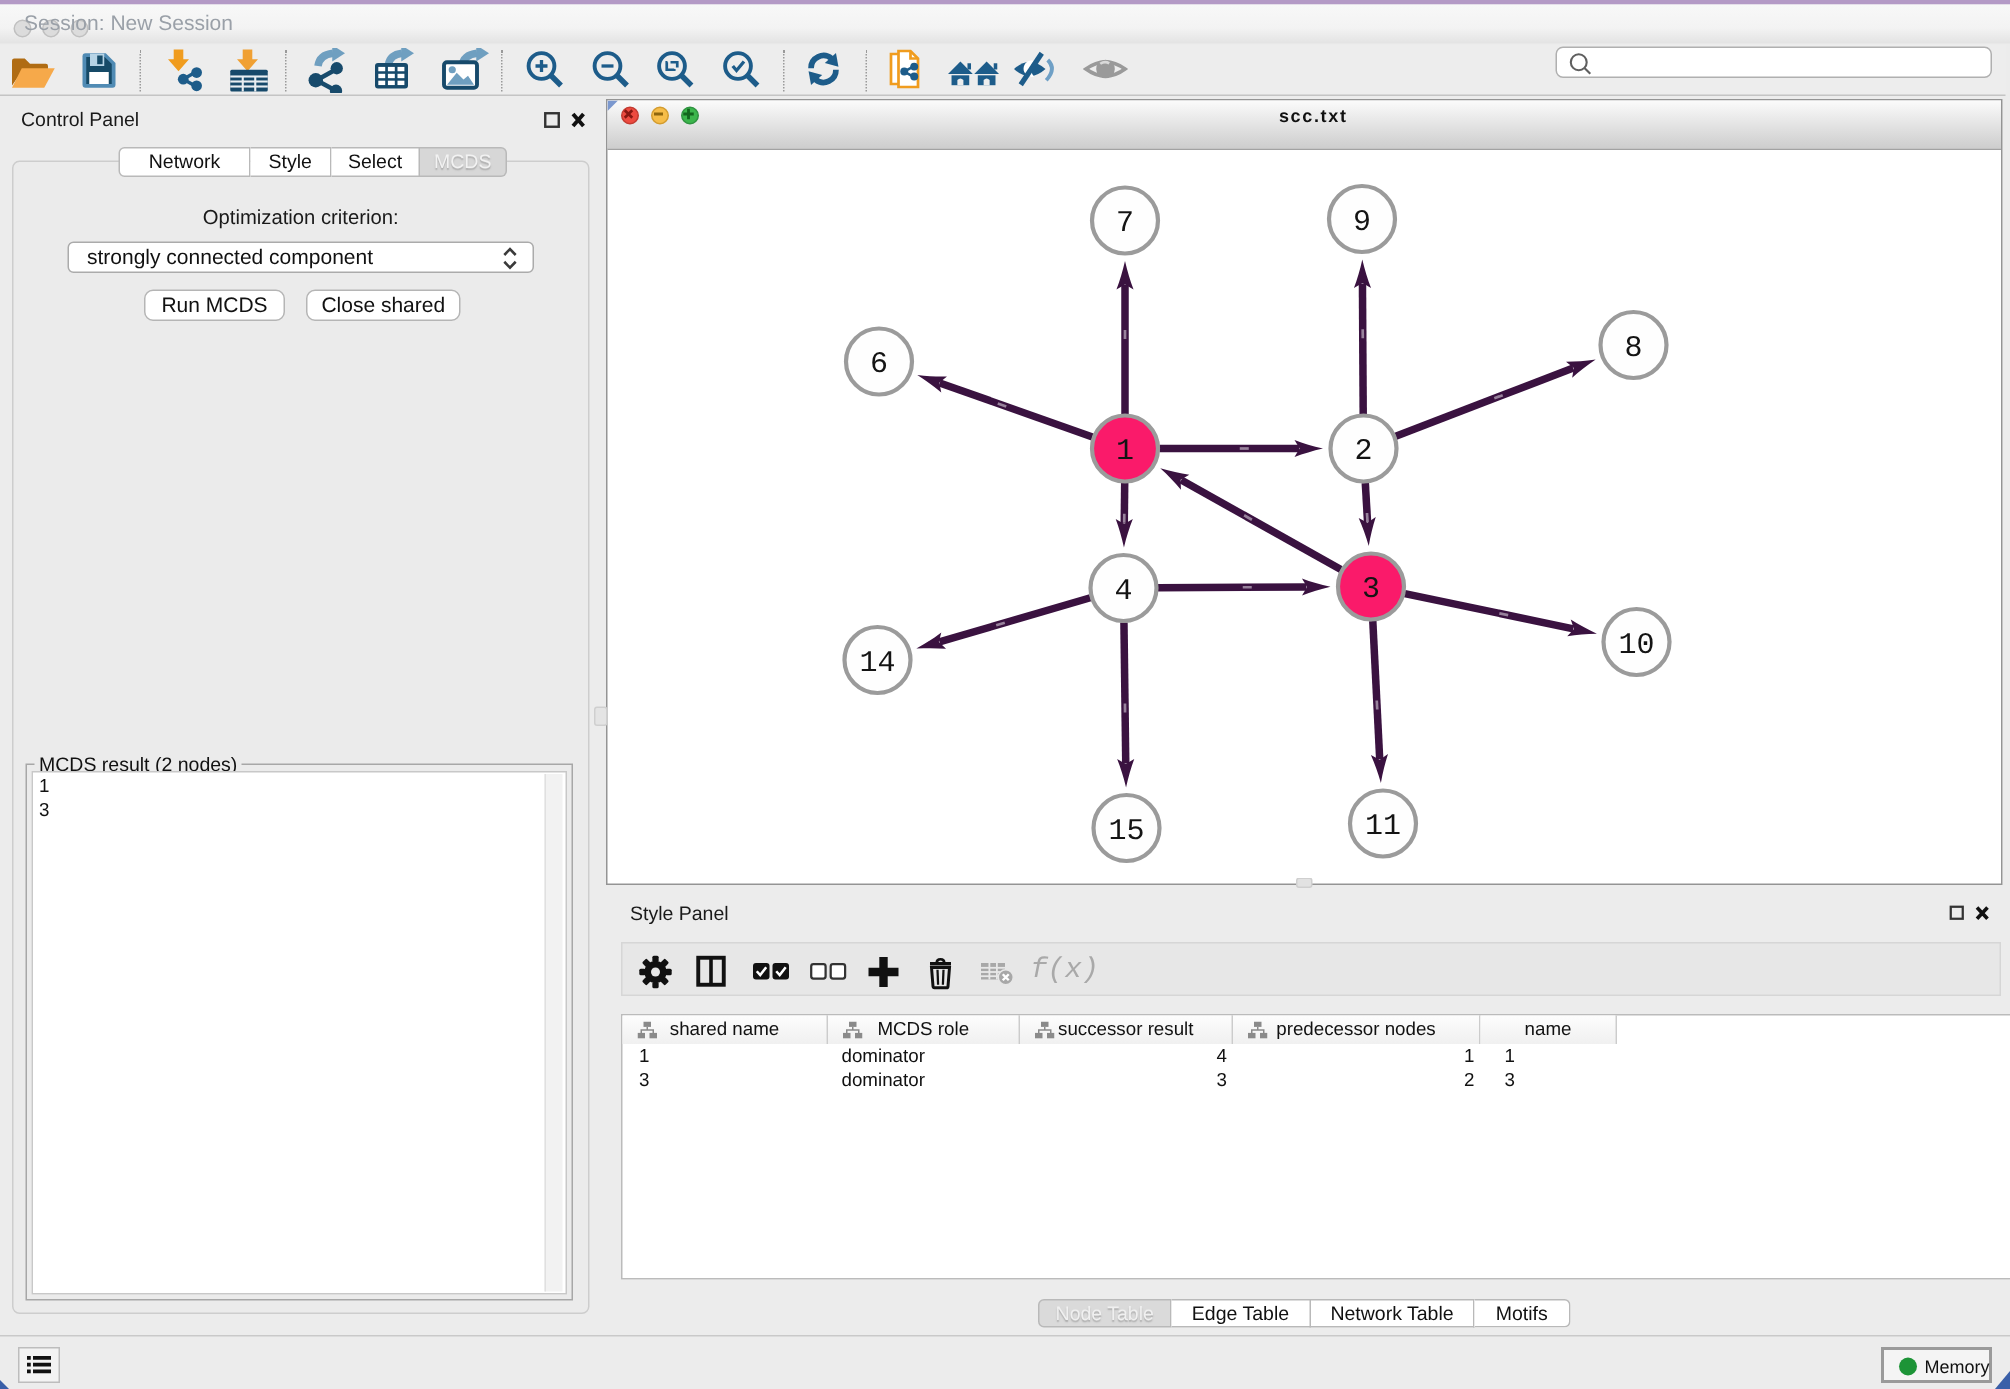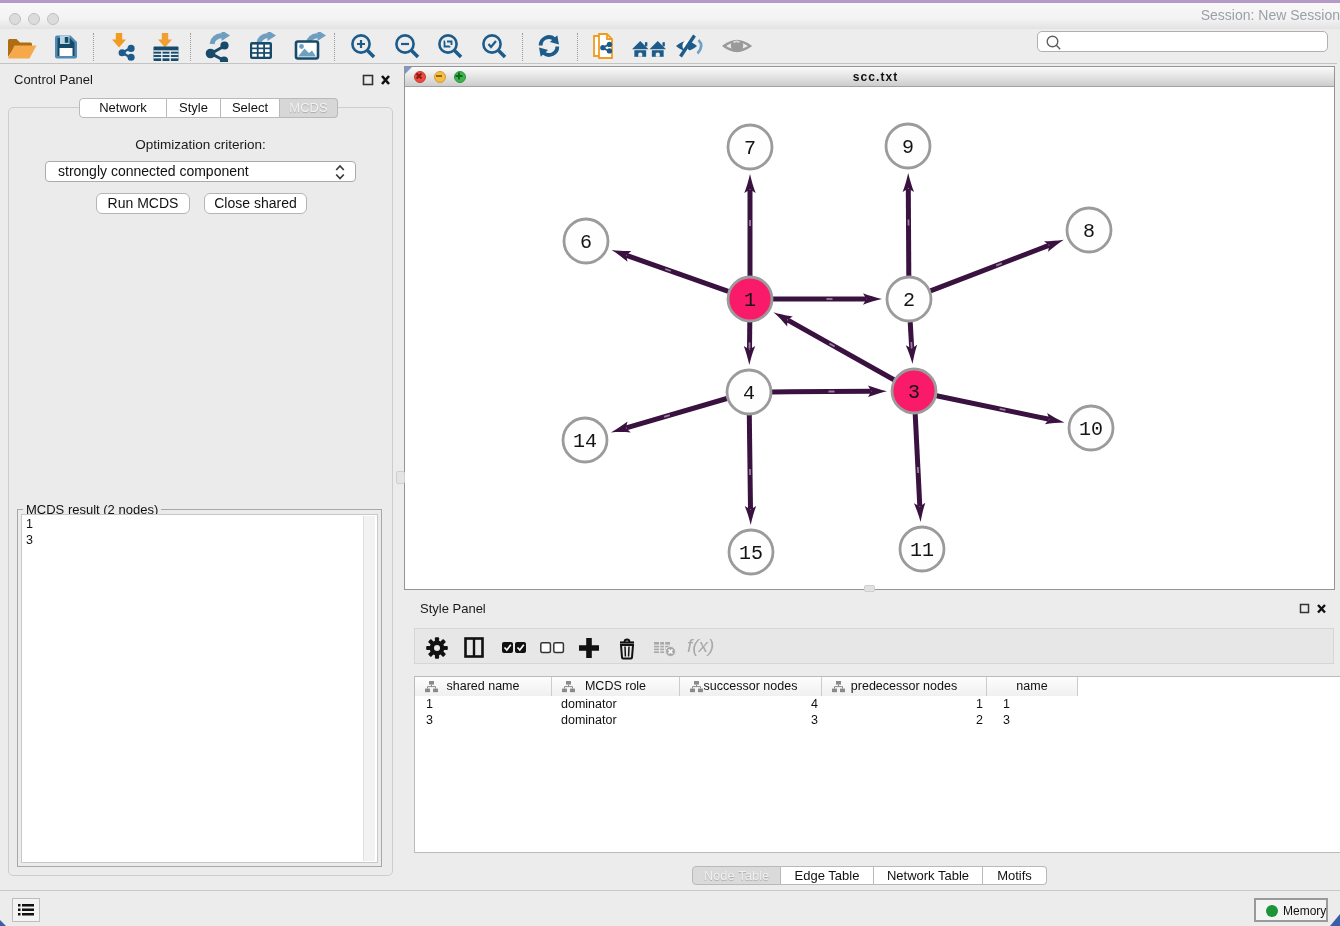--- a/index.html
+++ b/index.html
@@ -2,21 +2,21 @@
 <html><head><meta charset="utf-8">
 <style>
 *{margin:0;padding:0;box-sizing:border-box}
 html,body{width:1340px;height:926px;overflow:hidden}
 body{font-family:"Liberation Sans",sans-serif;background:#ececec;position:relative;will-change:transform}
 .abs{position:absolute}
 
 #ptop{left:0;top:0;width:1340px;height:3px;background:#b49ac6}
 #titlebar{left:0;top:3px;width:1340px;height:26px;background:linear-gradient(180deg,#f8f8f8 0%,#f3f3f3 60%,#e3e3e3 100%)}
 .tl{position:absolute;top:10px;width:12px;height:12px;border-radius:50%;background:#dcdcdc;border:1px solid #c0c0c0}
-#ttext{position:absolute;left:16px;right:0;top:4px;text-align:right;font-size:14px;color:#9aa0a8}
+#ttext{position:absolute;left:16px;right:0;top:4px;text-align:left;font-size:14px;color:#9aa0a8}
 #toolbar{left:0;top:30px;width:1337px;height:34px;background:#ededed;border-bottom:1px solid #c4c4c4}
 .sep{position:absolute;top:3px;height:28px;width:0;border-left:1px dotted #9a9a9a}
 #search{left:1037px;top:31px;width:291px;height:21px;background:#fff;border:1px solid #b0b0b0;border-radius:5px}
 
 #cpanel{left:0;top:65px;width:403px;height:825px}
 #cp-title{position:absolute;left:14px;top:7px;font-size:13px;color:#1a1a1a}
 .tabrow{position:absolute;display:flex;z-index:3}
 .tab{border:1px solid #b9b9b9;border-left:none;background:#fff;color:#111;font-size:13px;text-align:center;line-height:18px;height:20px}
 .tab.first{border-left:1px solid #b9b9b9;border-radius:4px 0 0 4px}
 .tab.last{border-radius:0 4px 4px 0}
@@ -25,21 +25,21 @@
 #optlabel{position:absolute;left:0;width:100%;top:29px;text-align:center;font-size:13.5px;color:#1a1a1a}
 #dropdown{position:absolute;left:36px;top:53px;width:311px;height:21px;background:#fff;border:1px solid #ababab;border-radius:4px;font-size:14px;color:#111;line-height:19px;padding-left:12px}
 .btn{position:absolute;top:85px;height:21px;background:#fff;border:1px solid #b5b5b5;border-radius:6px;font-size:14px;color:#111;text-align:center;line-height:19px}
 #fieldset{position:absolute;left:8px;top:401px;width:365px;height:358px;border:1px solid #a7a7a7}
 #fs-legend{position:absolute;left:5px;top:-8px;background:#ebebeb;padding:0 3px;font-size:13px;color:#111}
 #fs-white{position:absolute;left:3px;top:4px;right:3px;bottom:3px;background:#fff;border:1px solid #c8c8c8}
 #fs-scroll{position:absolute;right:2px;top:1px;width:12px;bottom:1px;background:#f2f2f2;border-left:1px solid #e0e0e0}
 #fs-text{position:absolute;left:4px;top:1px;font-size:12.5px;color:#111;line-height:16px}
 
 #netwin{left:404px;top:66px;width:931px;height:524px;border:1px solid #949494;background:#fff}
-#net-title{position:absolute;left:0;top:0;right:0;height:20px;background:linear-gradient(180deg,#fbfbfb,#cdcdcd);border-bottom:1px solid #a2a2a2}
+#net-title{position:absolute;left:0;top:0;right:0;height:33px;background:linear-gradient(180deg,#fbfbfb,#cdcdcd);border-bottom:1px solid #a2a2a2}
 #net-title span{position:absolute;left:12px;right:0;top:3px;text-align:center;font-size:12px;font-weight:bold;color:#111;letter-spacing:1.1px}
 .mac{position:absolute;top:4px;width:12px;height:12px;border-radius:50%}
 .mac svg{position:absolute;left:-1px;top:-1px}
 #grab-left{left:396px;top:471px;width:9px;height:13px;background:#e4e4e4;border:1px solid #cfcfcf;border-radius:2px}
 #grab-bot{left:864px;top:585px;width:11px;height:7px;background:#e2e2e2;border:1px solid #cfcfcf;border-radius:2px}
 
 #tpanel{left:404px;top:596px;width:936px;height:294px}
 #tp-title{position:absolute;left:16px;top:5px;font-size:13px;color:#1a1a1a}
 #tp-toolbar{position:absolute;left:10px;top:32px;width:920px;height:36px;background:#e7e7e7;border:1px solid #d6d6d6}
 #tp-table{position:absolute;left:10px;top:80px;width:1044px;height:177px;background:#fff;border:1px solid #bbb}
@@ -382,42 +382,42 @@
         <g fill="#e7e7e7">
           <rect x="1" y="8.6" width="16" height="1.2"></rect>
           <rect x="1" y="11.4" width="16" height="1.2"></rect>
           <rect x="1" y="14.2" width="16" height="1.2"></rect>
           <rect x="6" y="6" width="1.2" height="11"></rect>
           <rect x="11" y="6" width="1.2" height="11"></rect>
         </g>
         <circle cx="17.5" cy="15.5" r="5" fill="#a8a8a8" stroke="#e7e7e7" stroke-width="1"></circle>
         <path d="M15.5 13.5 L19.5 17.5 M19.5 13.5 L15.5 17.5" stroke="#fff" stroke-width="1.6"></path>
       </svg>
-    <div style="position:absolute;left:272px;top:6px;font-family:Liberation Sans, sans-serif;font-style:italic;font-size:19px;color:#a9a9a9">f(x)</div>
+    <div style="position:absolute;left:272px;top:6px;font-family:Liberation Mono, monospace;font-style:italic;font-size:19px;color:#a9a9a9">f(x)</div>
     </div>
   <div id="tp-table">
     <div class="hd" style="left:0px;width:137px">shared name</div>
     <svg style="position:absolute;left:10px;top:4px" width="13" height="12">
         <g fill="#8a8a8a">
           <rect x="4" y="0" width="5" height="3.6"></rect>
           <rect x="0" y="7.6" width="5" height="3.6"></rect>
           <rect x="8" y="7.6" width="5" height="3.6"></rect>
         </g>
         <path d="M6.5 3.6 V5.6 M2.5 7.6 V5.6 H10.5 V7.6" fill="none" stroke="#8a8a8a" stroke-width="1"></path>
       </svg>
     <div class="hd" style="left:137px;width:128px">MCDS role</div>
     <svg style="position:absolute;left:147px;top:4px" width="13" height="12">
         <g fill="#8a8a8a">
           <rect x="4" y="0" width="5" height="3.6"></rect>
           <rect x="0" y="7.6" width="5" height="3.6"></rect>
           <rect x="8" y="7.6" width="5" height="3.6"></rect>
         </g>
         <path d="M6.5 3.6 V5.6 M2.5 7.6 V5.6 H10.5 V7.6" fill="none" stroke="#8a8a8a" stroke-width="1"></path>
       </svg>
-    <div class="hd" style="left:265px;width:142px">successor nodes</div>
+    <div class="hd" style="left:265px;width:142px">successor result</div>
     <svg style="position:absolute;left:275px;top:4px" width="13" height="12">
         <g fill="#8a8a8a">
           <rect x="4" y="0" width="5" height="3.6"></rect>
           <rect x="0" y="7.6" width="5" height="3.6"></rect>
           <rect x="8" y="7.6" width="5" height="3.6"></rect>
         </g>
         <path d="M6.5 3.6 V5.6 M2.5 7.6 V5.6 H10.5 V7.6" fill="none" stroke="#8a8a8a" stroke-width="1"></path>
       </svg>
     <div class="hd" style="left:407px;width:165px">predecessor nodes</div>
     <svg style="position:absolute;left:417px;top:4px" width="13" height="12">

